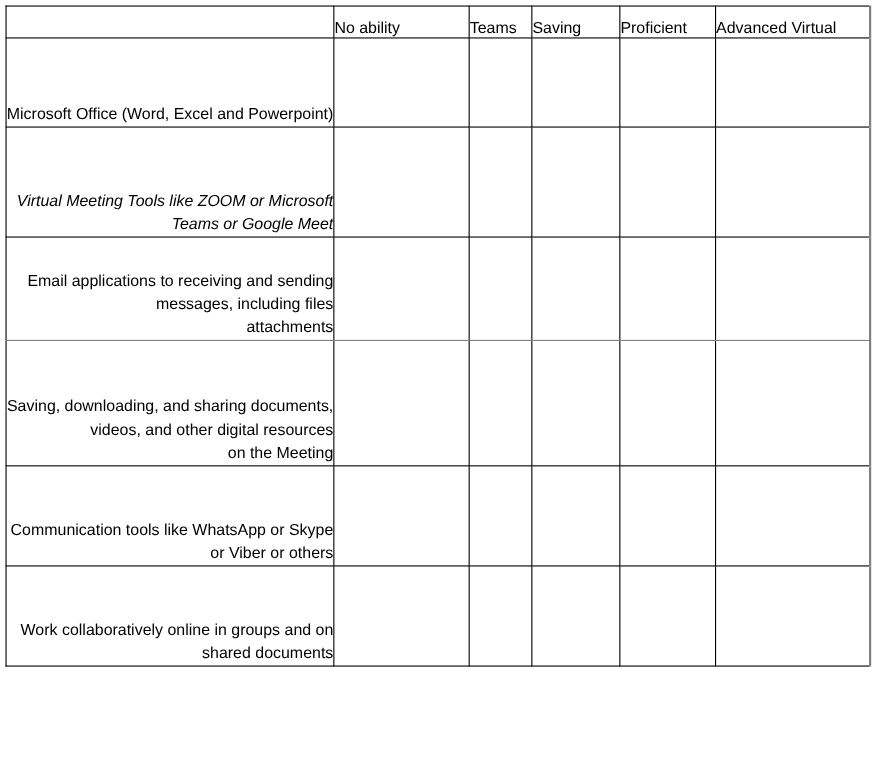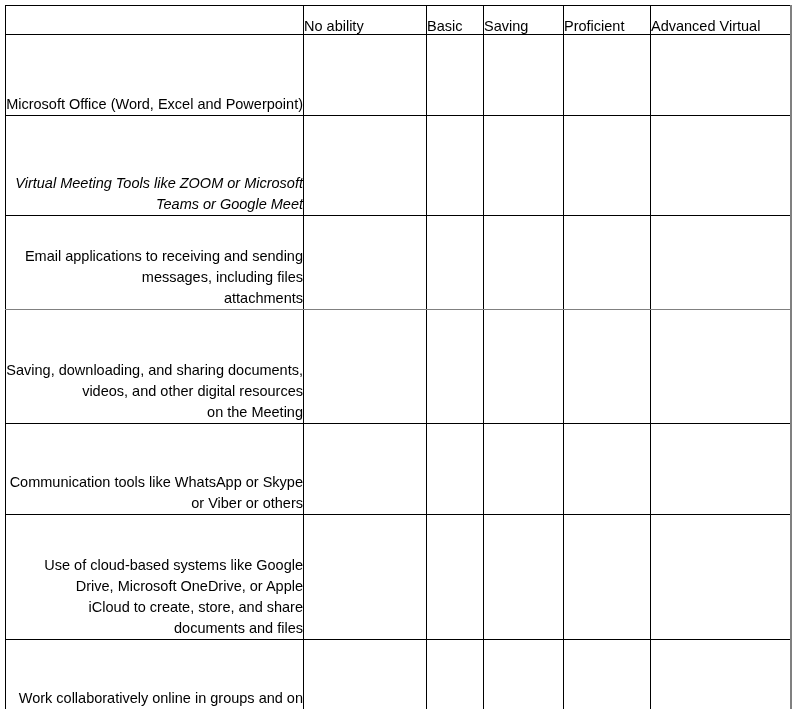--- a/index.html
+++ b/index.html
@@ -105,21 +105,21 @@
       <col class="c-basic">
       <col class="c-average">
       <col class="c-prof">
       <col class="c-adv">
     </colgroup>
 
     <thead>
       <tr>
         <th class="blank-header"></th>
         <th>No ability</th>
-        <th>Basic</th>
+        <th>Teams</th>
         <th>Saving</th>
         <th>Proficient</th>
         <th class="edge-right">Advanced Virtual</th>
       </tr>
     </thead>
 
     <tbody>
 
       <tr class="row-1">
         <td class="skill-cell">
@@ -169,30 +169,20 @@
         <td class="skill-cell">
           <span class="skill-text">Communication tools like WhatsApp or Skype or Viber or others</span>
         </td>
         <td class="rating-cell"></td>
         <td class="rating-cell"></td>
         <td class="rating-cell"></td>
         <td class="rating-cell"></td>
         <td class="rating-cell edge-right"></td>
       </tr>
 
-      <tr class="row-6">
-        <td class="skill-cell">
-          <span class="skill-text">Use of cloud-based systems like Google Drive, Microsoft OneDrive, or Apple iCloud to create, store, and share documents and files</span>
-        </td>
-        <td class="rating-cell"></td>
-        <td class="rating-cell"></td>
-        <td class="rating-cell"></td>
-        <td class="rating-cell"></td>
-        <td class="rating-cell edge-right"></td>
-      </tr>
 
       <tr class="row-7">
         <td class="skill-cell">
           <span class="skill-text">Work collaboratively online in groups and on shared documents</span>
         </td>
         <td class="rating-cell"></td>
         <td class="rating-cell"></td>
         <td class="rating-cell"></td>
         <td class="rating-cell"></td>
         <td class="rating-cell edge-right"></td>

